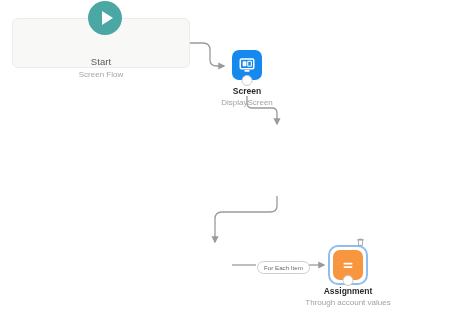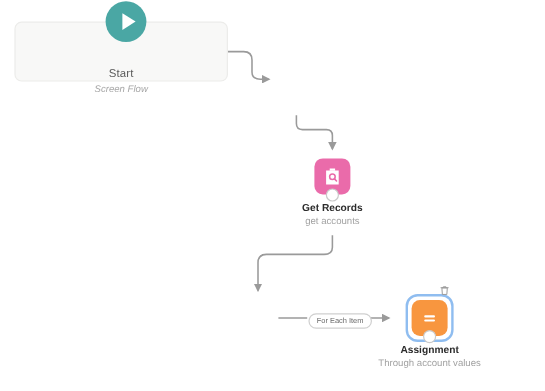--- a/index.html
+++ b/index.html
@@ -18,21 +18,21 @@
     position:absolute;left:12px;top:18px;width:178px;height:50px;
     background:#f8f8f7;border:1px solid #eceCEA;border-radius:6px;
     box-sizing:border-box;
   }
   .start-title{
     position:absolute;left:12px;top:56px;width:178px;text-align:center;
     font-size:9.5px;color:#5a5a5a;letter-spacing:.1px;
   }
   .start-sub{
     position:absolute;left:12px;top:70px;width:178px;text-align:center;
-    font-size:8px;color:#a6a6a6;font-style:italic;
+    font-size:8px;color:#a6a6a6;
   }
   .start-play{
     position:absolute;left:88px;top:1px;width:34px;height:34px;border-radius:50%;
     background:#4aa7a4;display:flex;align-items:center;justify-content:center;
   }
   .start-play .tri{
     width:0;height:0;border-left:11px solid #ffffff;
     border-top:7px solid transparent;border-bottom:7px solid transparent;
     margin-left:4px;
   }
@@ -55,21 +55,21 @@
   .node .desc{
     position:absolute;top:47px;left:50%;transform:translateX(-50%);
     white-space:nowrap;font-size:8px;color:#a2a2a2;text-align:center;line-height:11px;
   }
   .node .desc.two{white-space:normal;width:80px;}
 
   
   #node-screen{left:232px;top:50px;}
   #node-getrecords{left:262px;top:132px;}
   #node-loop{left:200px;top:250px;}
-  #node-assignment{left:343px;top:250px;}
+  #node-assignment{left:333px;top:250px;}
 
   
   .chip.screen{background:#1589ee;}
   .chip.records{background:#ea6baa;}
   .chip.loop{background:#f8963f;}
   .chip.assign{background:#f8963f;}
 
   
   .sel-ring{
     position:absolute;left:-5px;top:-5px;width:40px;height:40px;
@@ -109,34 +109,34 @@
     <path d="M 304 265 L 324 265" fill="none" stroke="#9a9a9a" stroke-width="1.3" marker-end="url(#arrow)"></path>
   </svg>
 
   <div class="start-box"></div>
   <div class="start-play">
     <div class="tri"></div>
   </div>
   <div class="start-title">Start</div>
   <div class="start-sub">Screen Flow</div>
 
-
-  <div class="node" id="node-getrecords">
-    <div class="chip records">
+  <div class="node" id="node-screen">
+    <div class="chip screen">
       <svg width="18" height="18" viewBox="0 0 24 24">
-        <path d="M5 5.5h14v15.5H5z" fill="#ffffff"></path>
-        <path d="M9 3.2h6v2.6H9z" fill="#ffffff"></path>
-        <circle cx="12" cy="12.4" r="3.1" fill="none" stroke="#ea6baa" stroke-width="1.7"></circle>
-        <path d="M14.3 14.8 L16.6 17.1" stroke="#ea6baa" stroke-width="1.8" stroke-linecap="round"></path>
+        <rect x="3" y="4" width="18" height="13" rx="1.6" fill="none" stroke="#ffffff" stroke-width="2"></rect>
+        <rect x="6.2" y="7" width="5" height="6.6" rx="0.6" fill="#ffffff"></rect>
+        <rect x="13" y="7" width="4.8" height="6.6" rx="0.6" fill="none" stroke="#ffffff" stroke-width="1.5"></rect>
+        <rect x="8.5" y="18.6" width="7" height="2.4" rx="1" fill="#ffffff"></rect>
       </svg>
       <div class="handle"></div>
     </div>
-    <div class="name">Get Records</div>
-    <div class="desc">get accounts</div>
+    <div class="name">Screen</div>
+    <div class="desc">DisplayScreen</div>
   </div>
+
 
 
   <div class="pill">For Each Item</div>
 
   <div class="node" id="node-assignment">
     <div class="sel-ring"></div>
     <svg class="trash" viewBox="0 0 24 24">
       <path d="M4 6h16" stroke="#9a9a9a" stroke-width="2.2" stroke-linecap="round"></path>
       <path d="M9 6V4h6v2" fill="none" stroke="#9a9a9a" stroke-width="2.2"></path>
       <path d="M6 6.5h12l-1 14.5H7z" fill="none" stroke="#9a9a9a" stroke-width="2.2"></path>

